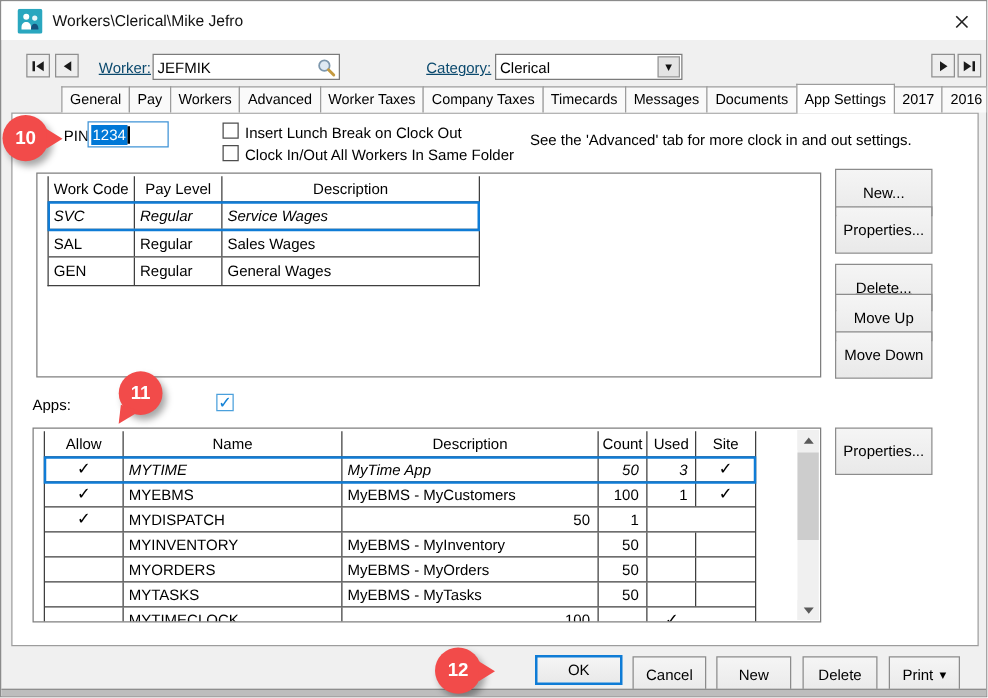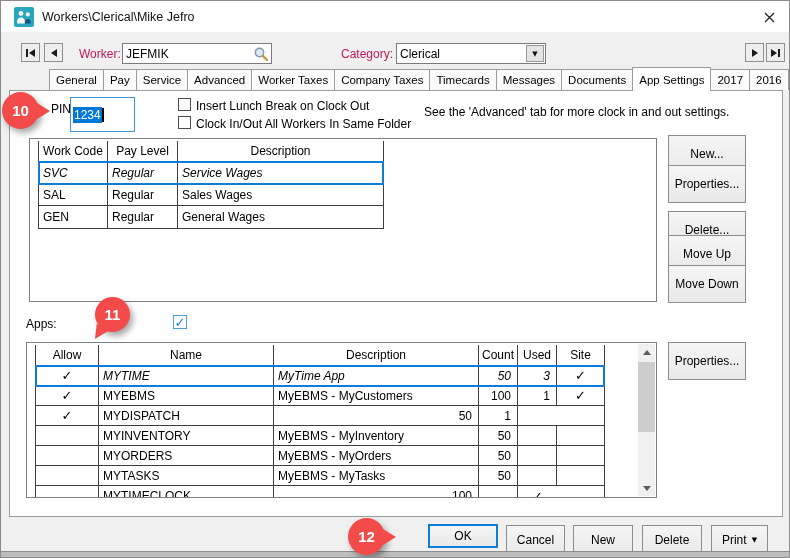--- a/index.html
+++ b/index.html
@@ -18,35 +18,35 @@
   
   .titlebar{position:absolute;left:0;top:0;right:0;height:31px;background:#ffffff;}
   .app-icon{position:absolute;left:13px;top:6px;width:20px;height:20px;}
   .title-text{position:absolute;left:41px;top:9px;font-size:12.5px;color:#111;}
   .close-btn{position:absolute;right:12px;top:8px;width:16px;height:16px;display:flex;align-items:center;justify-content:center;cursor:default;}
   
   .navbtn{position:absolute;width:19px;height:19px;background:#eeeeee;border:1px solid #8f8f8f;display:flex;align-items:center;justify-content:center;gap:1px;}
   .tri-l{width:0;height:0;border-top:4px solid transparent;border-bottom:4px solid transparent;border-right:6px solid #1a1a1a;}
   .tri-r{width:0;height:0;border-top:4px solid transparent;border-bottom:4px solid transparent;border-left:6px solid #1a1a1a;}
   .navbar-bar{width:2px;height:8px;background:#1a1a1a;}
-  .field-label{position:absolute;color:#be185d;}
+  .field-label{position:absolute;color:#0c4a6e;text-decoration:underline;}
   .textfield{position:absolute;background:#fff;border:1px solid #7b7b7b;display:flex;align-items:center;padding:0 3px;}
   .worker-field{left:121px;top:42px;width:150px;height:21px;}
   .search-ic{position:absolute;right:2px;top:2px;}
   .combo{left:395px;top:42px;width:150px;height:21px;padding-right:20px;}
   .combo-arrow{position:absolute;right:1px;top:1px;bottom:1px;width:18px;background:#e4e4e4;border:1px solid #979797;display:flex;align-items:center;justify-content:center;}
   .combo-arrow span{font-size:7px;color:#111;font-family:"DejaVu Sans",sans-serif;}
   
   .tabs{position:absolute;left:48px;top:65px;height:24px;display:flex;align-items:flex-end;z-index:6;}
   .tab{height:21px;padding:4px 6px 0 6px;font-size:11.5px;background:#fafafa;border:1px solid #9c9c9c;border-bottom:none;white-space:nowrap;cursor:default;}
   .tab + .tab{margin-left:-1px;}
   .tab.active{height:24px;padding-top:6px;background:#fff;position:relative;z-index:7;margin-bottom:-1px;}
   .tabpage{position:absolute;left:8px;top:89px;width:774px;height:427px;background:#fff;border:1px solid #9c9c9c;z-index:1;}
   
-  .pin-input{position:absolute;left:69px;top:96px;width:65px;height:35px;background:#fff;border:1px solid #3f93d6;display:flex;align-items:center;padding-left:2px;z-index:2;}
+  .pin-input{position:absolute;left:69px;top:96px;width:65px;height:21px;background:#fff;border:1px solid #3f93d6;display:flex;align-items:center;padding-left:2px;z-index:2;}
   .pin-sel{background:var(--sel-blue);color:#fff;padding:1px 1px;font-size:12px;}
   .caret{width:2px;height:14px;background:#000;margin-left:0px;}
   .checkbox{position:absolute;width:13px;height:13px;background:#fff;border:1px solid #4d4d4d;z-index:2;}
   .checkbox.checked{border-color:#4ba0dc;color:#1583d7;display:flex;align-items:center;justify-content:center;font-size:13px;font-weight:bold;line-height:1;font-family:"DejaVu Sans",sans-serif;}
   .note-text{position:absolute;left:423px;top:104px;font-size:12px;z-index:2;}
   .lbl{position:absolute;z-index:2;}
   
   .listbox{position:absolute;background:#fff;border:1px solid #7f7f7f;overflow:hidden;z-index:2;}
   .lb1{left:28px;top:137px;width:628px;height:164px;}
   .lb2{left:25px;top:341px;width:631px;height:156px;}
@@ -142,21 +142,21 @@
     <span class="tri-r"></span>
   </div>
   <div class="navbtn" style="left:765px;top:42px;">
     <span class="tri-r"></span>
       <span class="navbar-bar"></span>
   </div>
 
   <div class="tabs">
     <div class="tab">General</div>
     <div class="tab">Pay</div>
-    <div class="tab">Service</div>
+    <div class="tab">Workers</div>
     <div class="tab">Advanced</div>
     <div class="tab">Worker Taxes</div>
     <div class="tab">Company Taxes</div>
     <div class="tab">Timecards</div>
     <div class="tab">Messages</div>
     <div class="tab">Documents</div>
     <div class="tab active">App Settings</div>
     <div class="tab">2017</div>
     <div class="tab">2016</div>
   </div>

